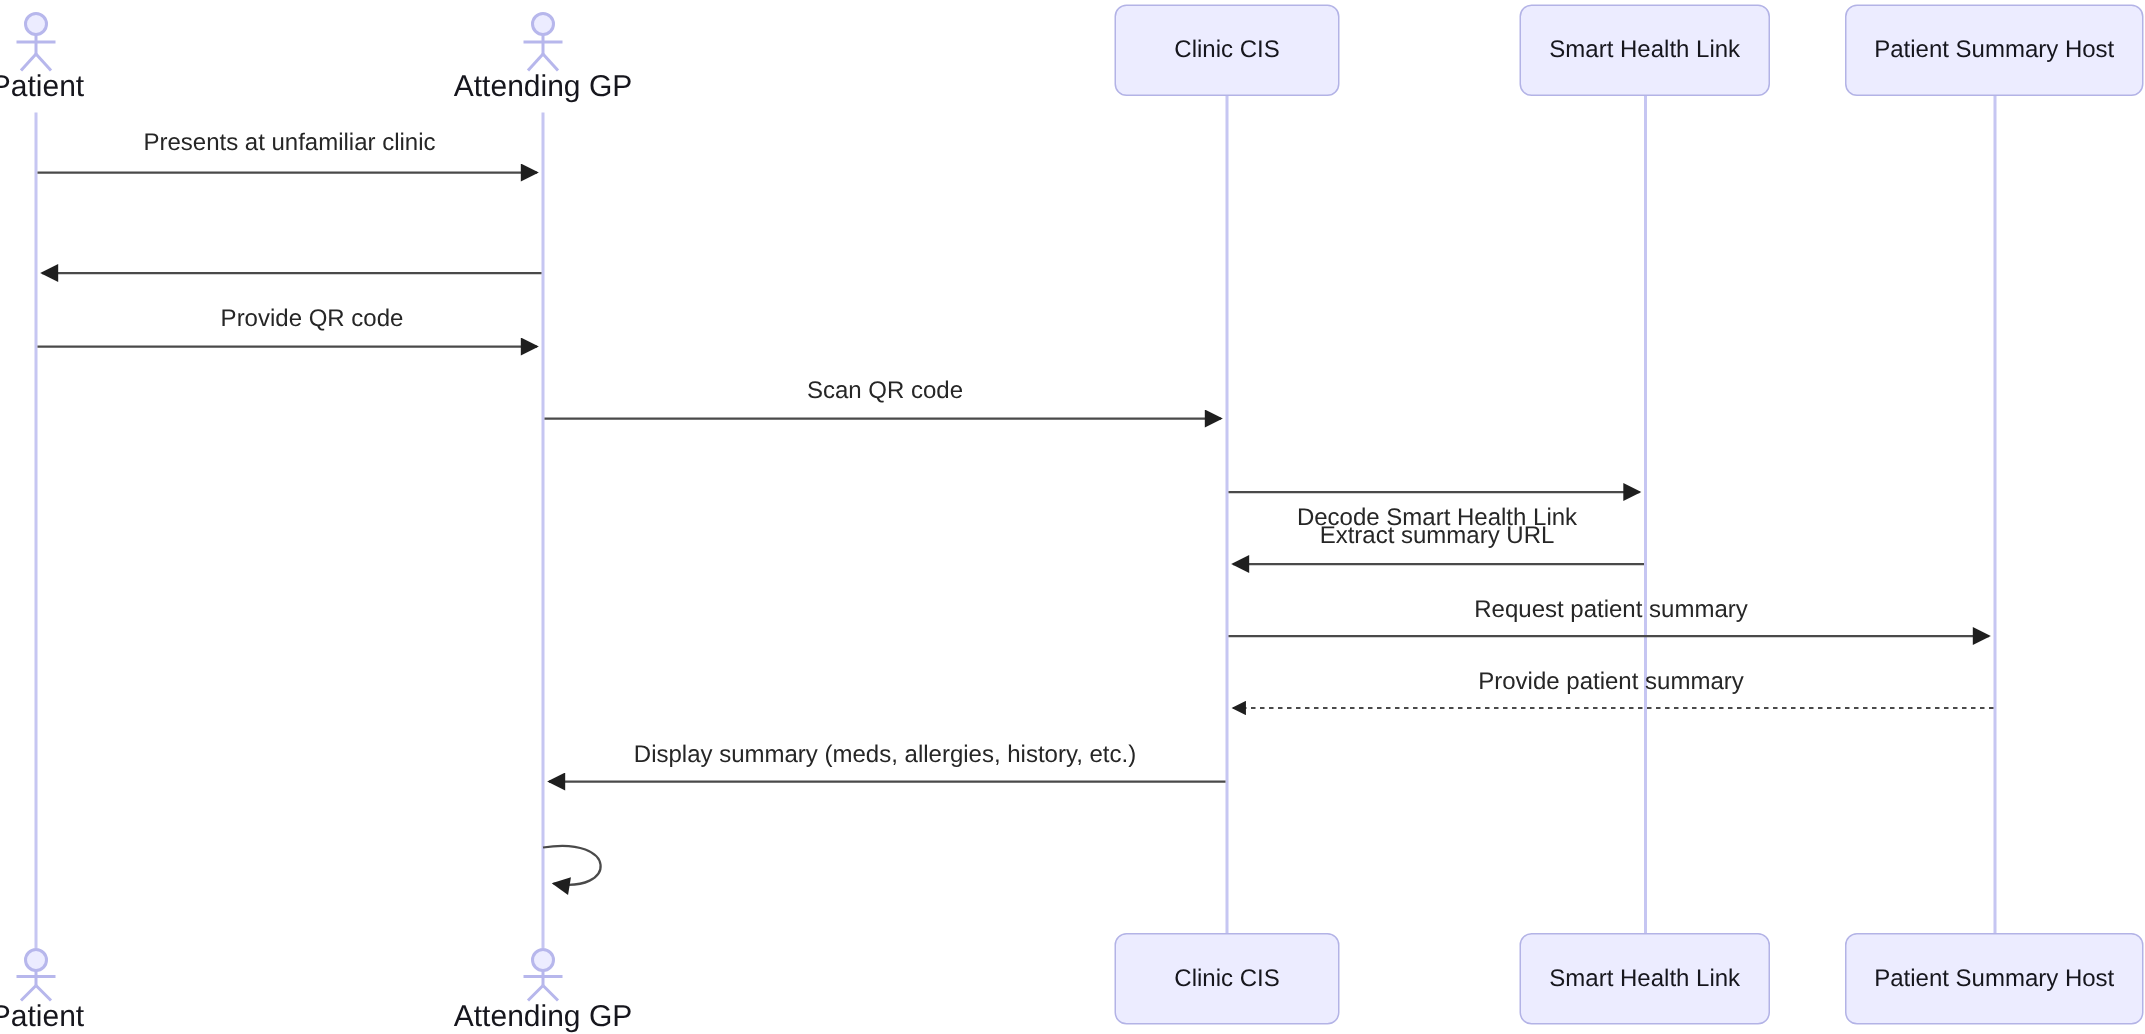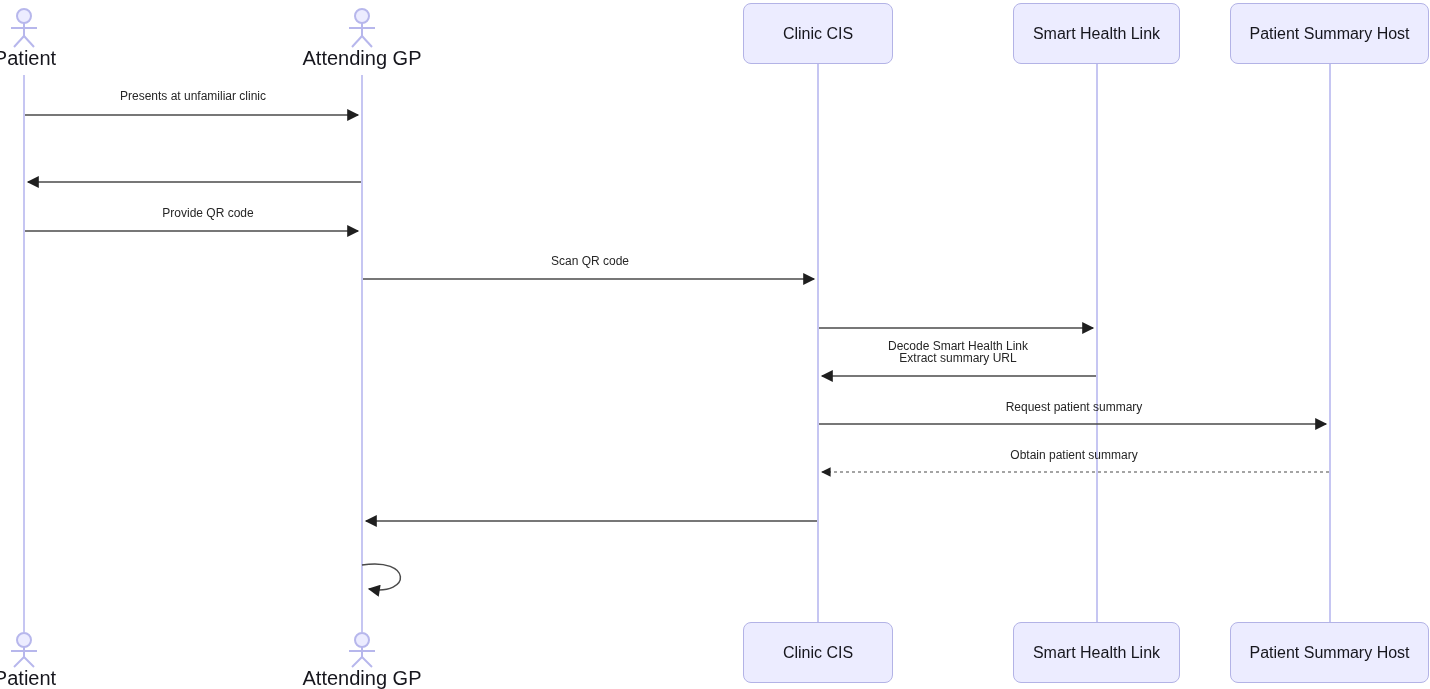--- a/index.html
+++ b/index.html
@@ -61,21 +61,21 @@
     position: absolute;
     transform: translateX(-50%);
     font-size: 20px;
     color: #16161d;
     white-space: nowrap;
     line-height: 18px;
   }
   .msg-label {
     position: absolute;
     transform: translateX(-50%);
-    font-size: 12px;
+    font-size: 16px;
     color: #262626;
     text-align: right;
     white-space: pre-line;
     line-height: 18px;
   }
 </style>
 </head>
 <body>
 
 <div id="stage">
@@ -159,15 +159,16 @@
   <div class="actor-label" style="left:362px; top:49px;">Attending GP</div>
   <div class="actor-label" style="left:25px; top:669px;">Patient</div>
   <div class="actor-label" style="left:362px; top:669px;">Attending GP</div>
 
   <div class="msg-label" style="left:193px; top:87px;">Presents at unfamiliar clinic</div>
   <div class="msg-label" style="left:208px; top:204px;">Provide QR code</div>
   <div class="msg-label" style="left:590px; top:252px;">Scan QR code</div>
   <div class="msg-label" style="left:958px; top:301px;margin-top:36px;">Decode Smart Health Link</div>
   <div class="msg-label" style="left:958px; top:349px;">Extract summary URL</div>
   <div class="msg-label" style="left:1074px; top:398px;">Request patient summary</div>
-  <div class="msg-label" style="left:1074px; top:446px;">Obtain patient summary</div>
+  <div class="msg-label" style="left:1074px; top:446px;">Provide patient summary</div>
+  <div class="msg-label" style="left:590px; top:495px;">Display summary (meds, allergies, history, etc.)</div>
 
 </div>
 
 </body></html>

